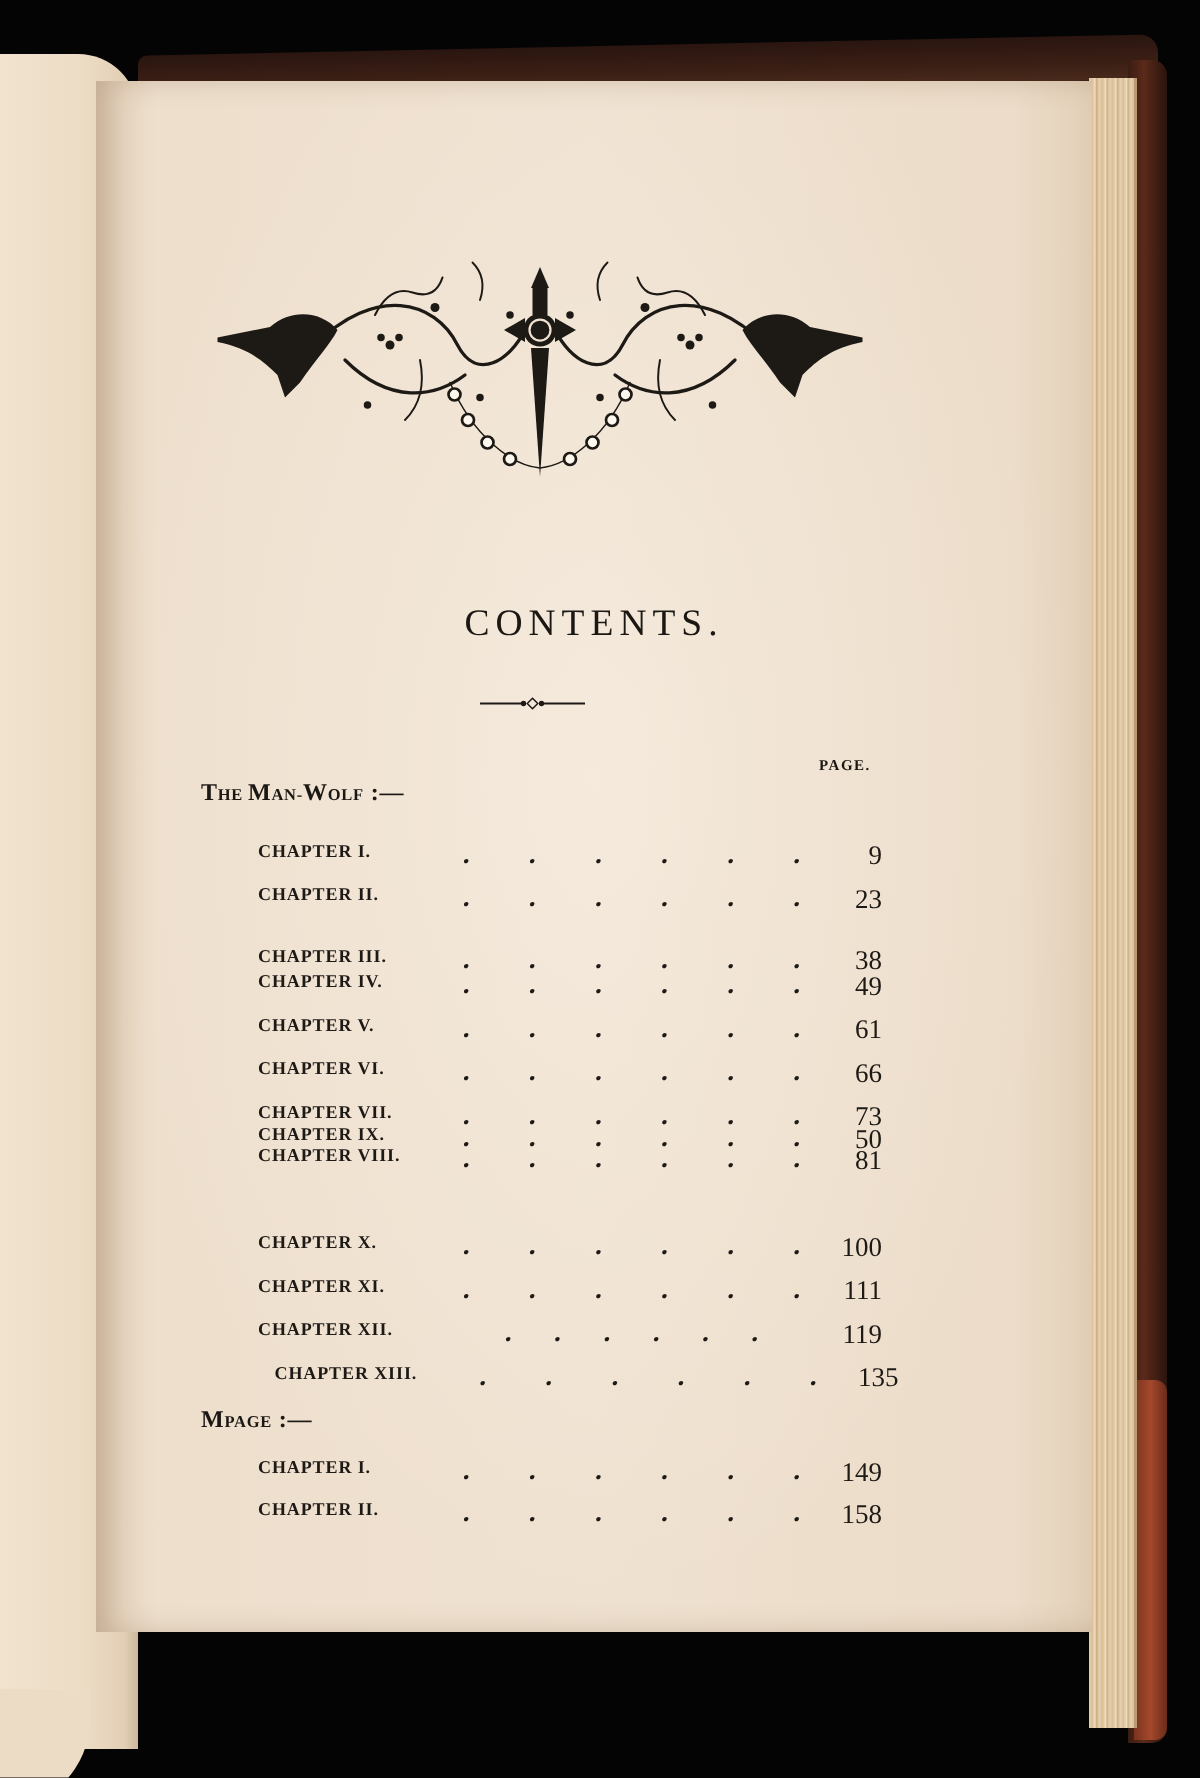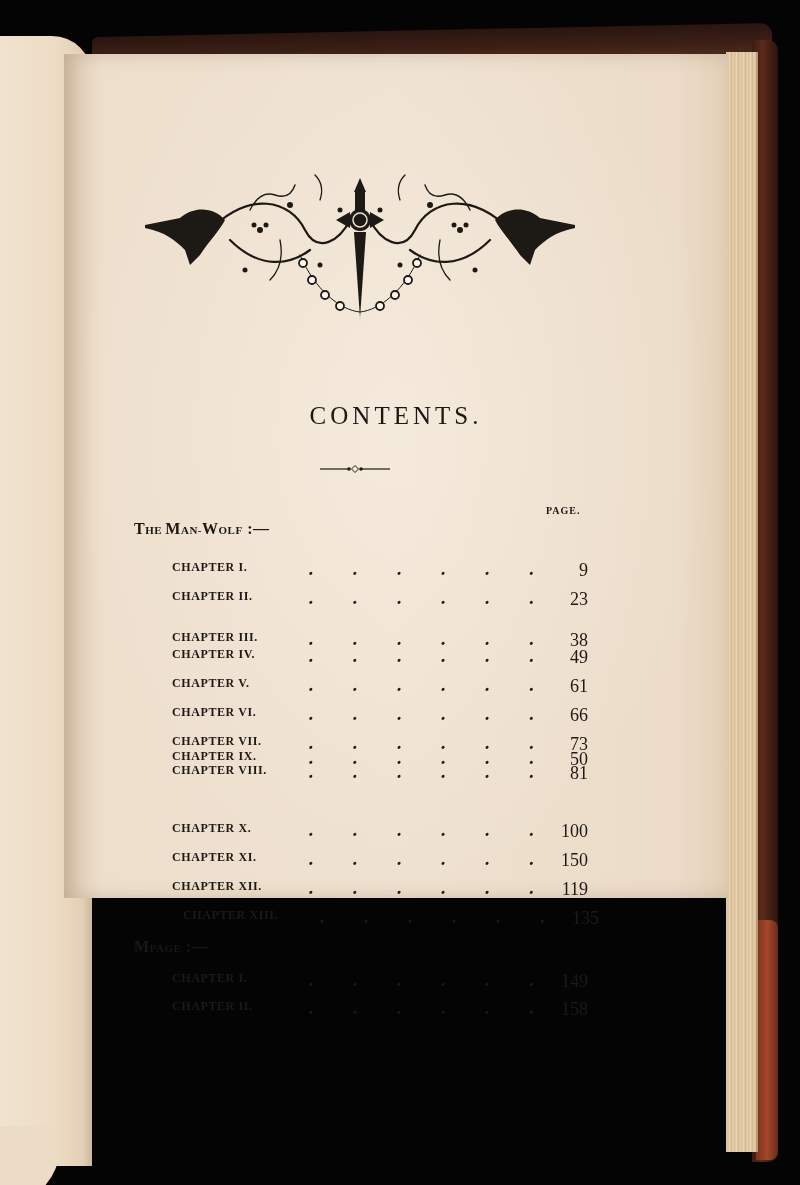--- a/index.html
+++ b/index.html
@@ -39,21 +39,21 @@
       background: linear-gradient(90deg, #f1e3cf 0%, #eddcc5 60%, #e2cfb5 90%, #cdb79b 100%);
       border-radius: 0 40px 0 0;
     }
     .left-page::after {
       content: ""; position: absolute; left: 0; bottom: -40px; width: 60px; height: 80px;
       background: #ecdcc6; border-radius: 0 0 60px 0;
     }
 
     
     .page {
-      position: absolute; left: 64px; top: 54px; width: 664px; height: 844px;
+      position: absolute; left: 64px; top: 54px; width: 664px; height: 1034px;
       background:
         radial-gradient(ellipse at 50% 45%, rgba(255,250,242,0.35), rgba(0,0,0,0) 70%),
         linear-gradient(90deg, #dfcab2 0%, #eedfcd 6%, #efe1d0 50%, #ecdcc9 92%, #e3d0b8 100%);
       box-shadow: inset 8px 0 18px rgba(120,90,60,0.25);
     }
 
     
     .headpiece {
       position: absolute; left: 76px; top: 116px; width: 440px; height: 150px;
     }
@@ -307,23 +307,23 @@
     <div class="toc-row" style="top:796px;">
       <span class="toc-label">CHAPTER XI.</span>
       <span class="toc-dots">
           <i>.</i>
           <i>.</i>
           <i>.</i>
           <i>.</i>
           <i>.</i>
           <i>.</i>
         </span>
-      <span class="toc-page">150</span>
-    </div>
-    <div class="toc-row" style="top:825px;">
+      <span class="toc-page">111</span>
+    </div>
+    <div class="toc-row" style="top:825px;gap:28px;">
       <span class="toc-label">CHAPTER XII.</span>
       <span class="toc-dots">
           <i>.</i>
           <i>.</i>
           <i>.</i>
           <i>.</i>
           <i>.</i>
           <i>.</i>
         </span>
       <span class="toc-page">119</span>

